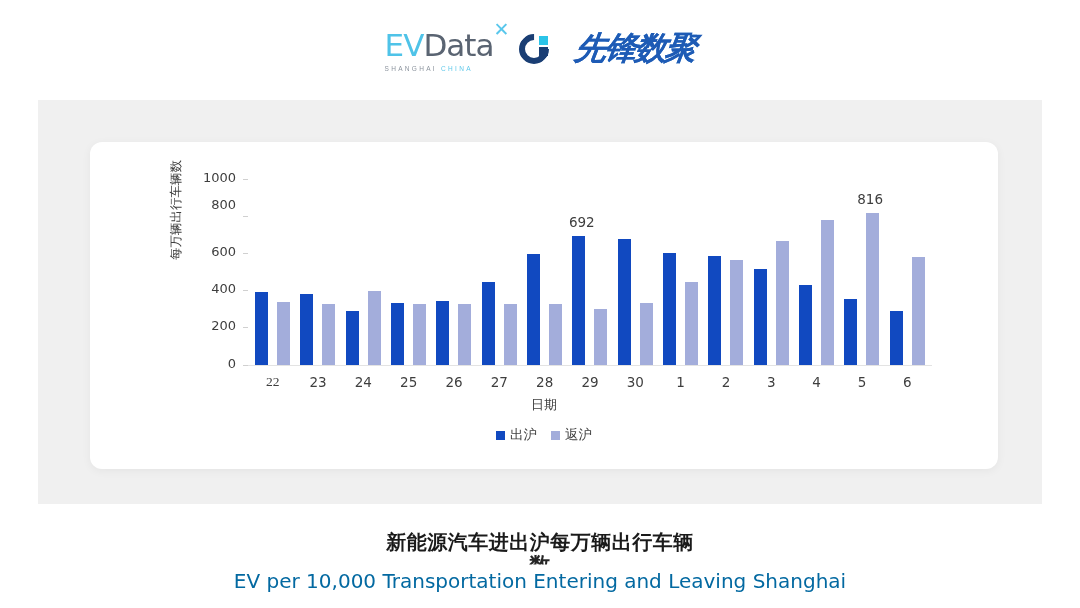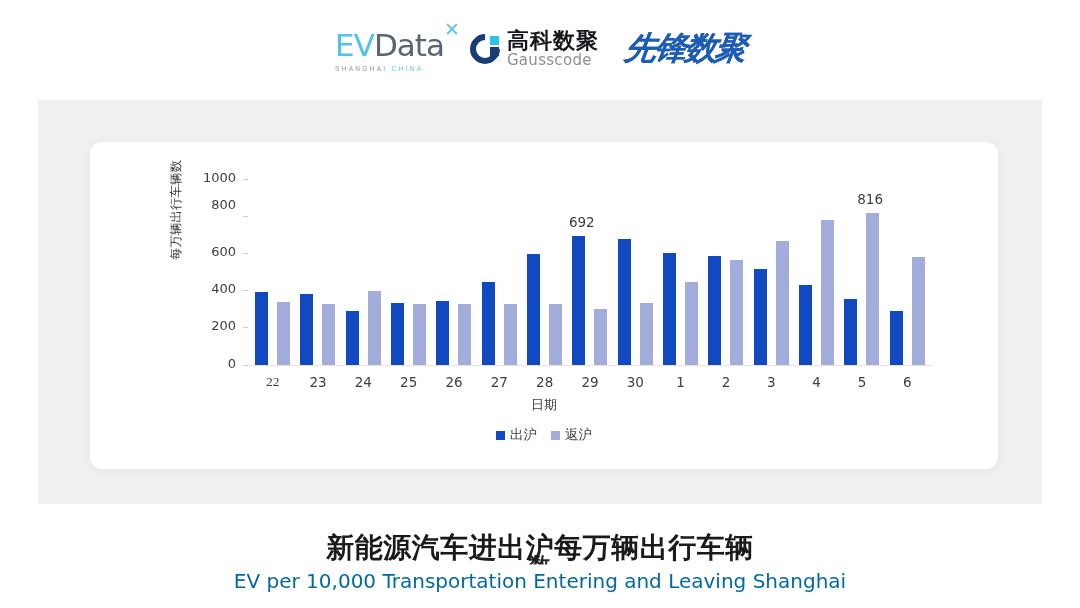--- a/index.html
+++ b/index.html
@@ -101,21 +101,21 @@
     font-size: 13.5px; color:#3E3E3E;
   }
   .legend-item { display:flex; align-items:center; gap: 5px; }
   .swatch { width: 9px; height: 9px; display:inline-block; }
   .swatch.out { background:#1149C0; }
   .swatch.ret { background:#A3ADDB; }
 
   
   .caption-zh {
     position:absolute; left:0; top: 529px; width:1080px; text-align:center;
-    font-size: 28px; font-weight: 700; color:#1A1A1A; letter-spacing:0.5px;
+    font-size: 20px; font-weight: 700; color:#1A1A1A; letter-spacing:0.5px;
   }
   .caption-ghost {
     position:absolute; left:0; top: 551px; width:1080px; text-align:center;
     font-size: 21px; font-weight: 700; color:#1A1A1A;
     clip-path: inset(0 0 52% 0); opacity:0.95;
   }
   .caption-en {
     position:absolute; left:0; top: 569px; width:1080px; text-align:center;
     font-size: 20px; color:#0369a1; font-family:"DejaVu Sans", sans-serif;
   }
@@ -137,24 +137,20 @@
         <span class="sh">SHANGHAI</span>
         <span class="cn">CHINA</span>
       </div>
     </div>
 
     <div class="logo-gauss">
       <span class="gauss-mark">
         <span class="gauss-ring"></span>
         <span class="gauss-sq"></span>
         <span class="gauss-sq2"></span>
-      </span>
-      <span class="gauss-txt">
-        <span class="gauss-cn">高科数聚</span>
-        <span class="gauss-en">Gausscode</span>
       </span>
     </div>
 
     <div class="logo-xf">先锋数聚</div>
   </div>
 
   <div class="panel"></div>
 
   <div class="card">
     <div class="chart-wrap">

